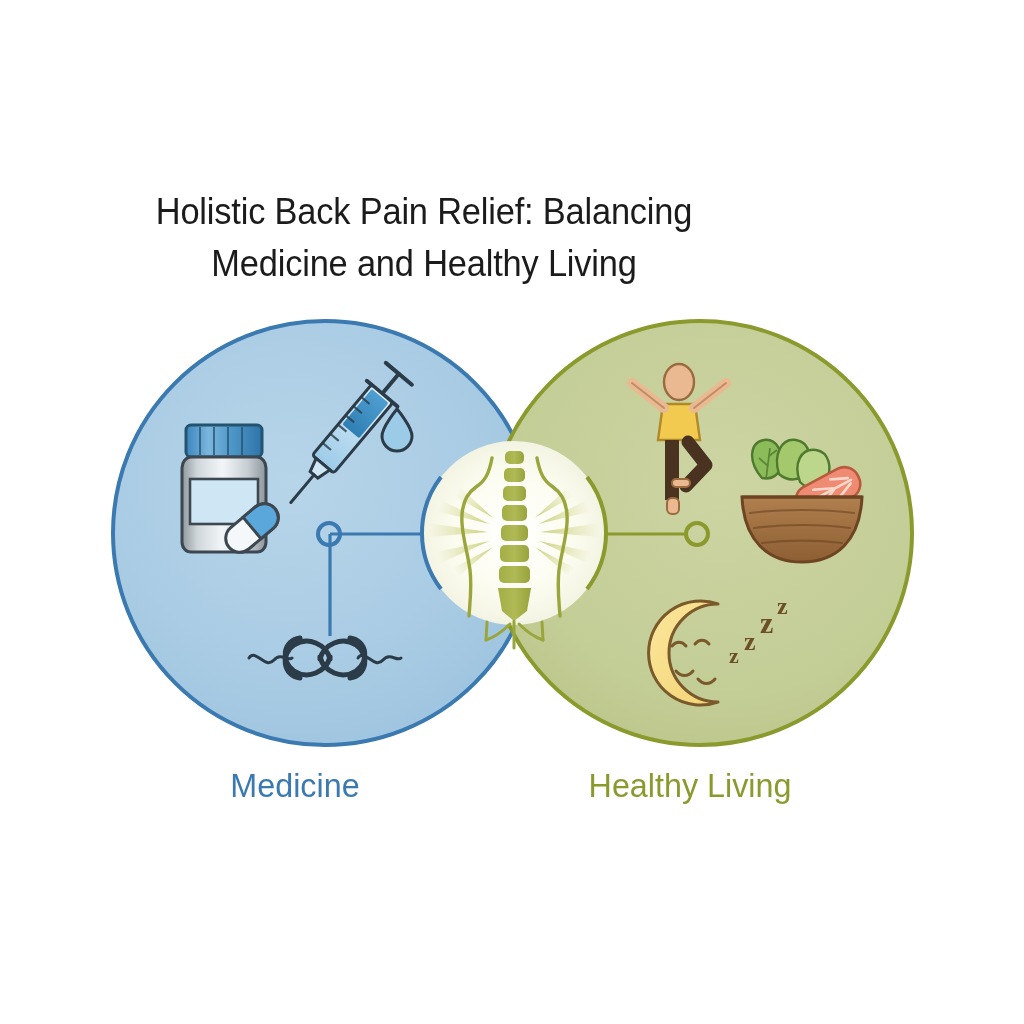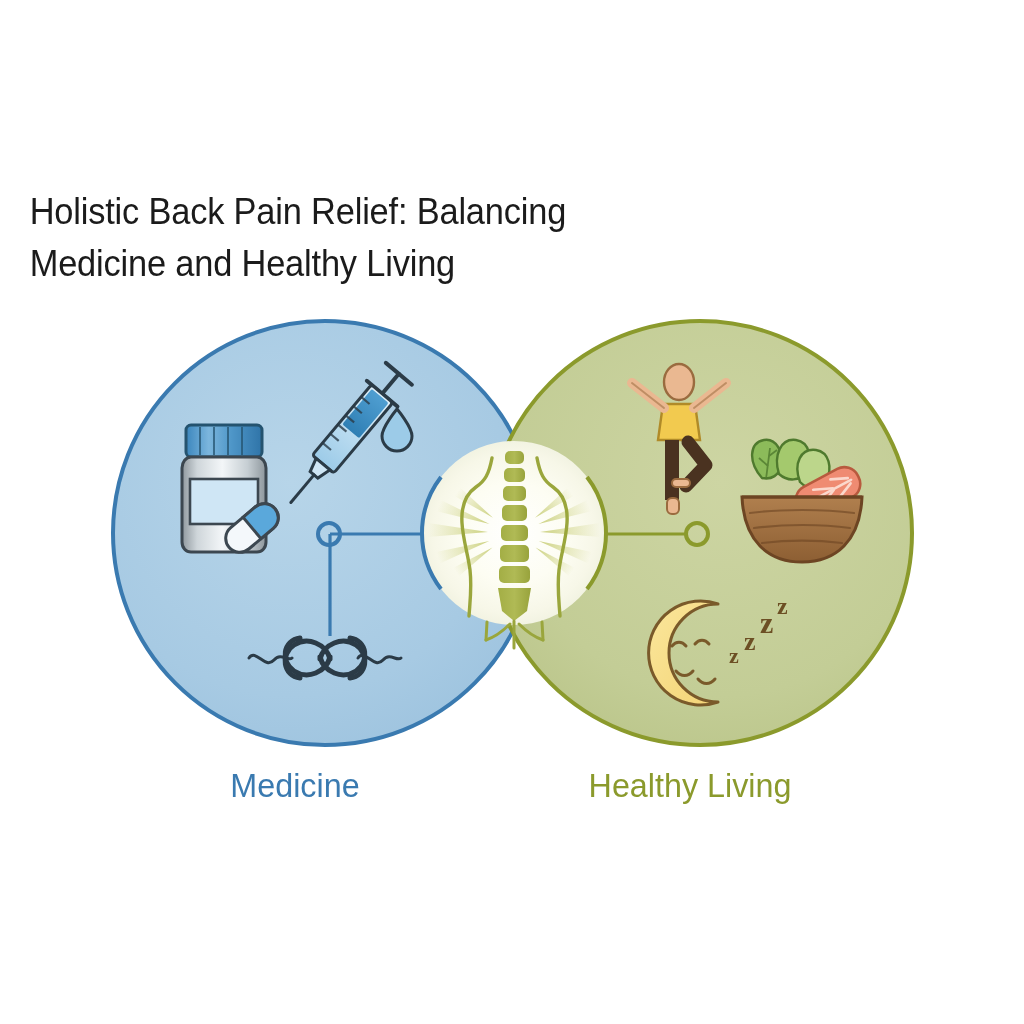--- a/index.html
+++ b/index.html
@@ -19,20 +19,21 @@
     height: 1024px;
     background: #ffffff;
   }
 
   
   #title-block {
     position: absolute;
     left: 0;
     top: 186px;
     width: 848px;
+    text-align: center;
   }
   .title-line {
     font-family: "Liberation Sans Narrow", "Liberation Sans", sans-serif;
     font-size: 37px;
     line-height: 52px;
     letter-spacing: -0.2px;
     color: #1b1b1b;
     font-weight: 400;
     transform: scaleX(0.93);
     transform-origin: center;

